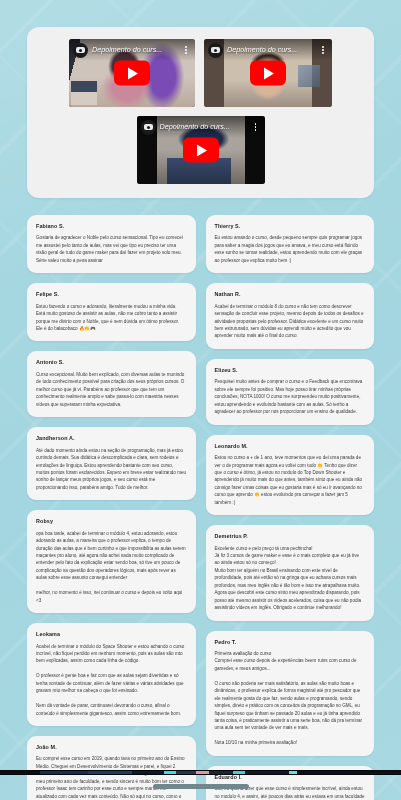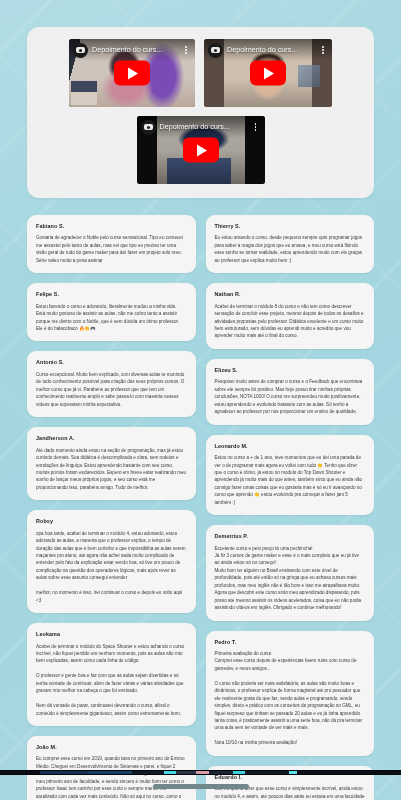--- a/index.html
+++ b/index.html
@@ -57,20 +57,21 @@
     padding: 0;
   }
 
   
   .video-panel {
     margin: 27px 27px 0 27px;
     background: #f0f0f0;
     border-radius: 12px;
     padding: 12px 11px 14px 11px;
     box-shadow: 0 1px 3px rgba(0,0,0,0.06);
+    font-style: italic;
   }
   .video-row {
     display: flex;
     gap: 9px;
     justify-content: center;
   }
   .video-row + .video-row { margin-top: 9px; }
 
   .video {
     position: relative;

